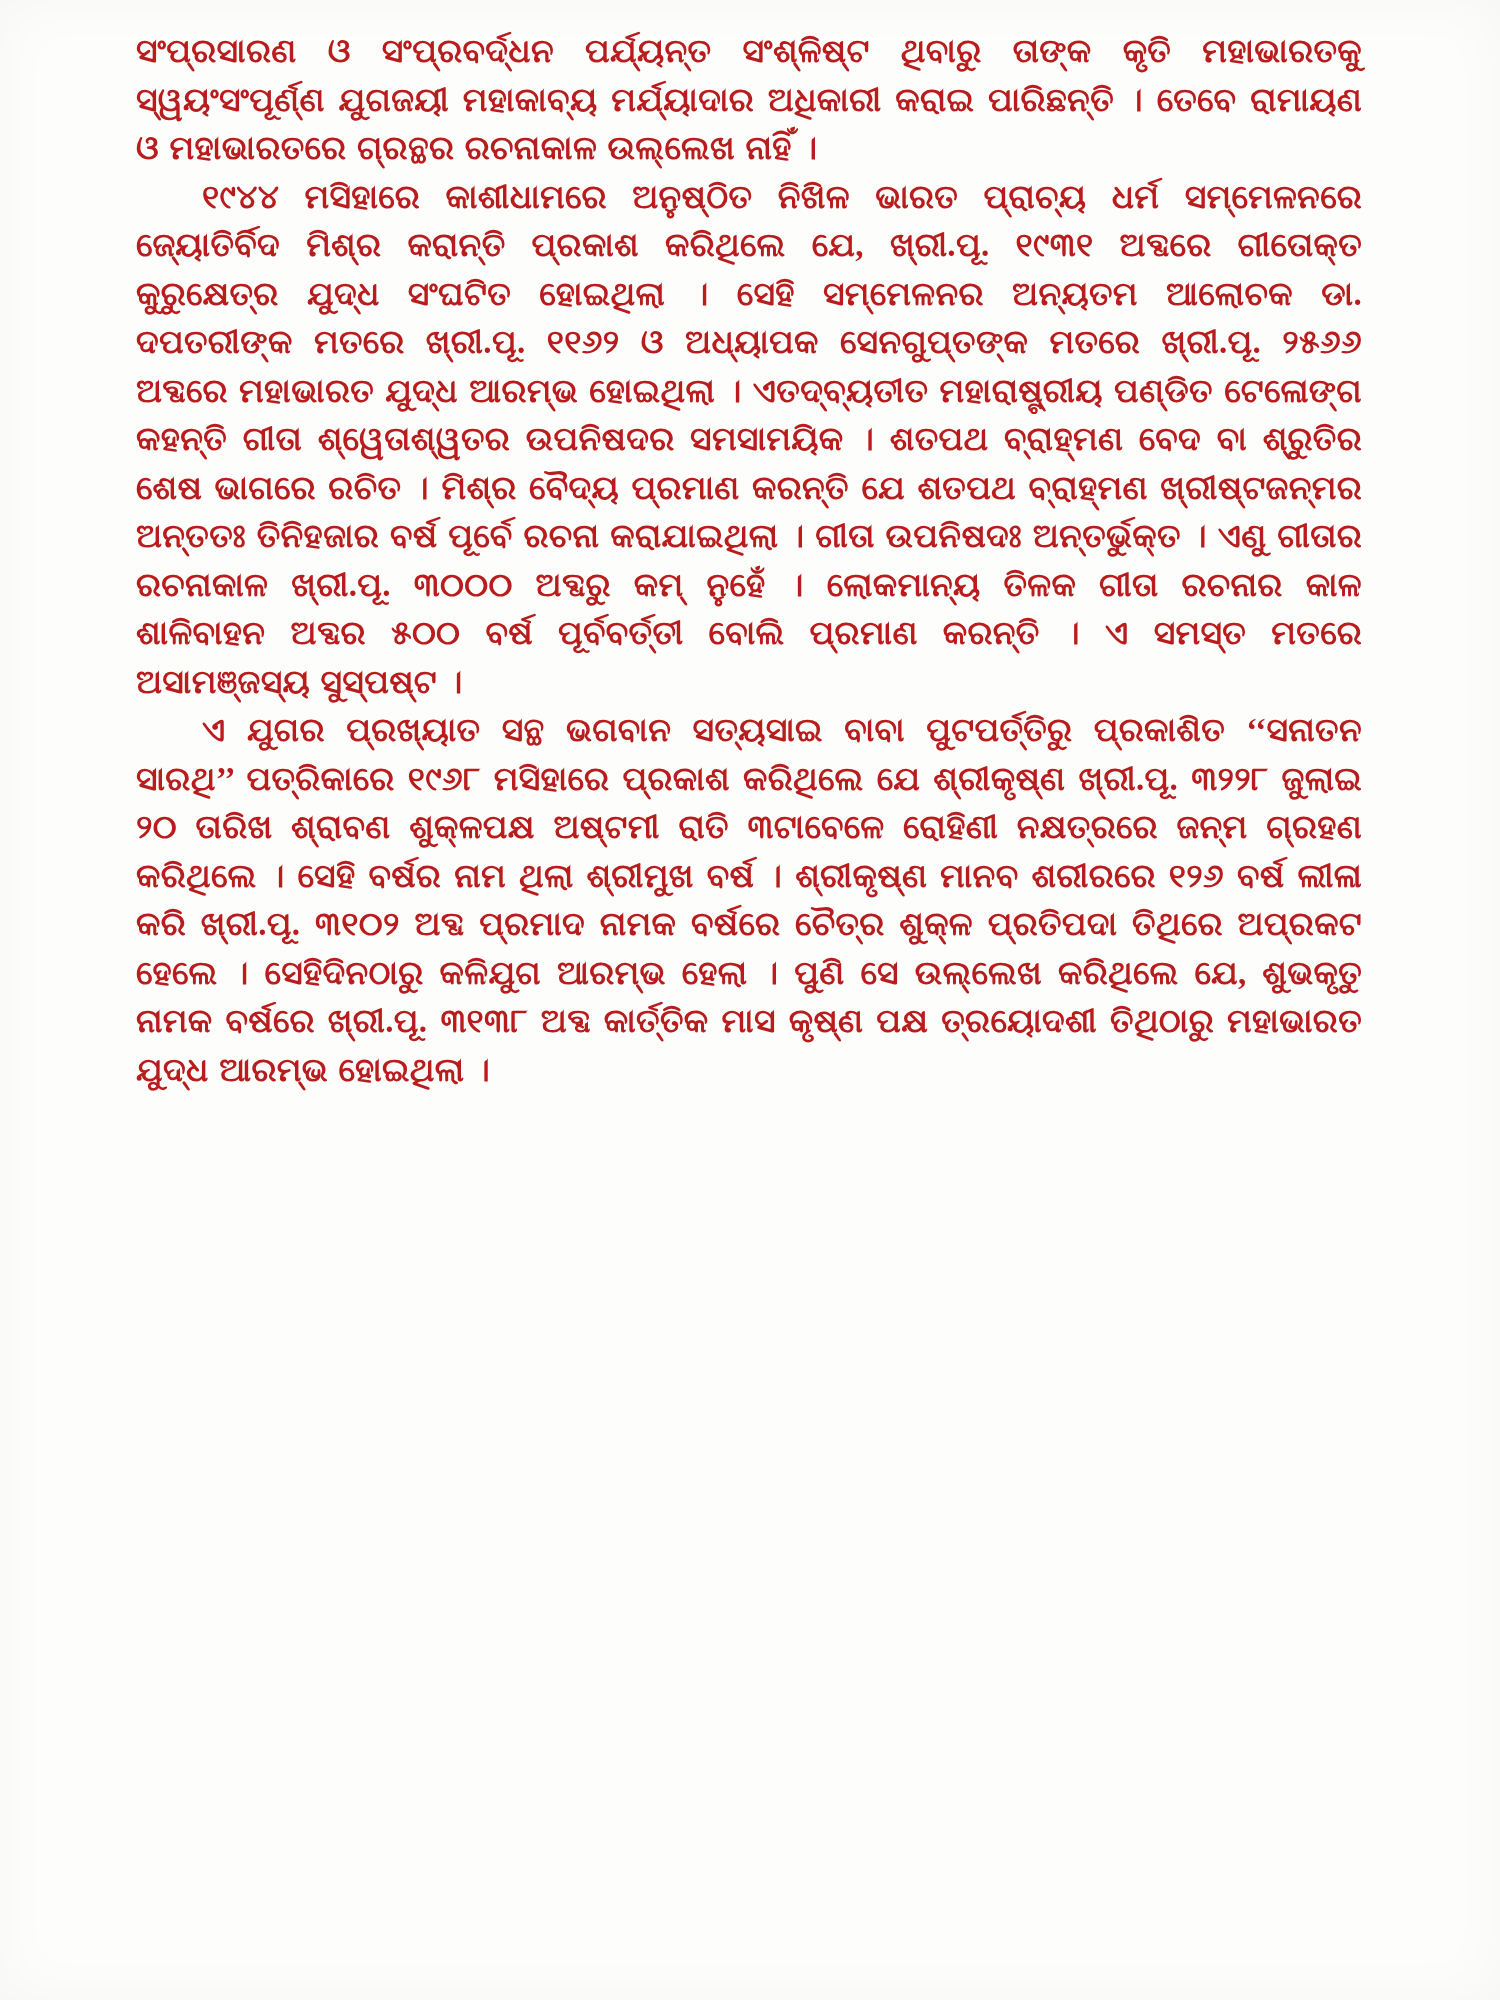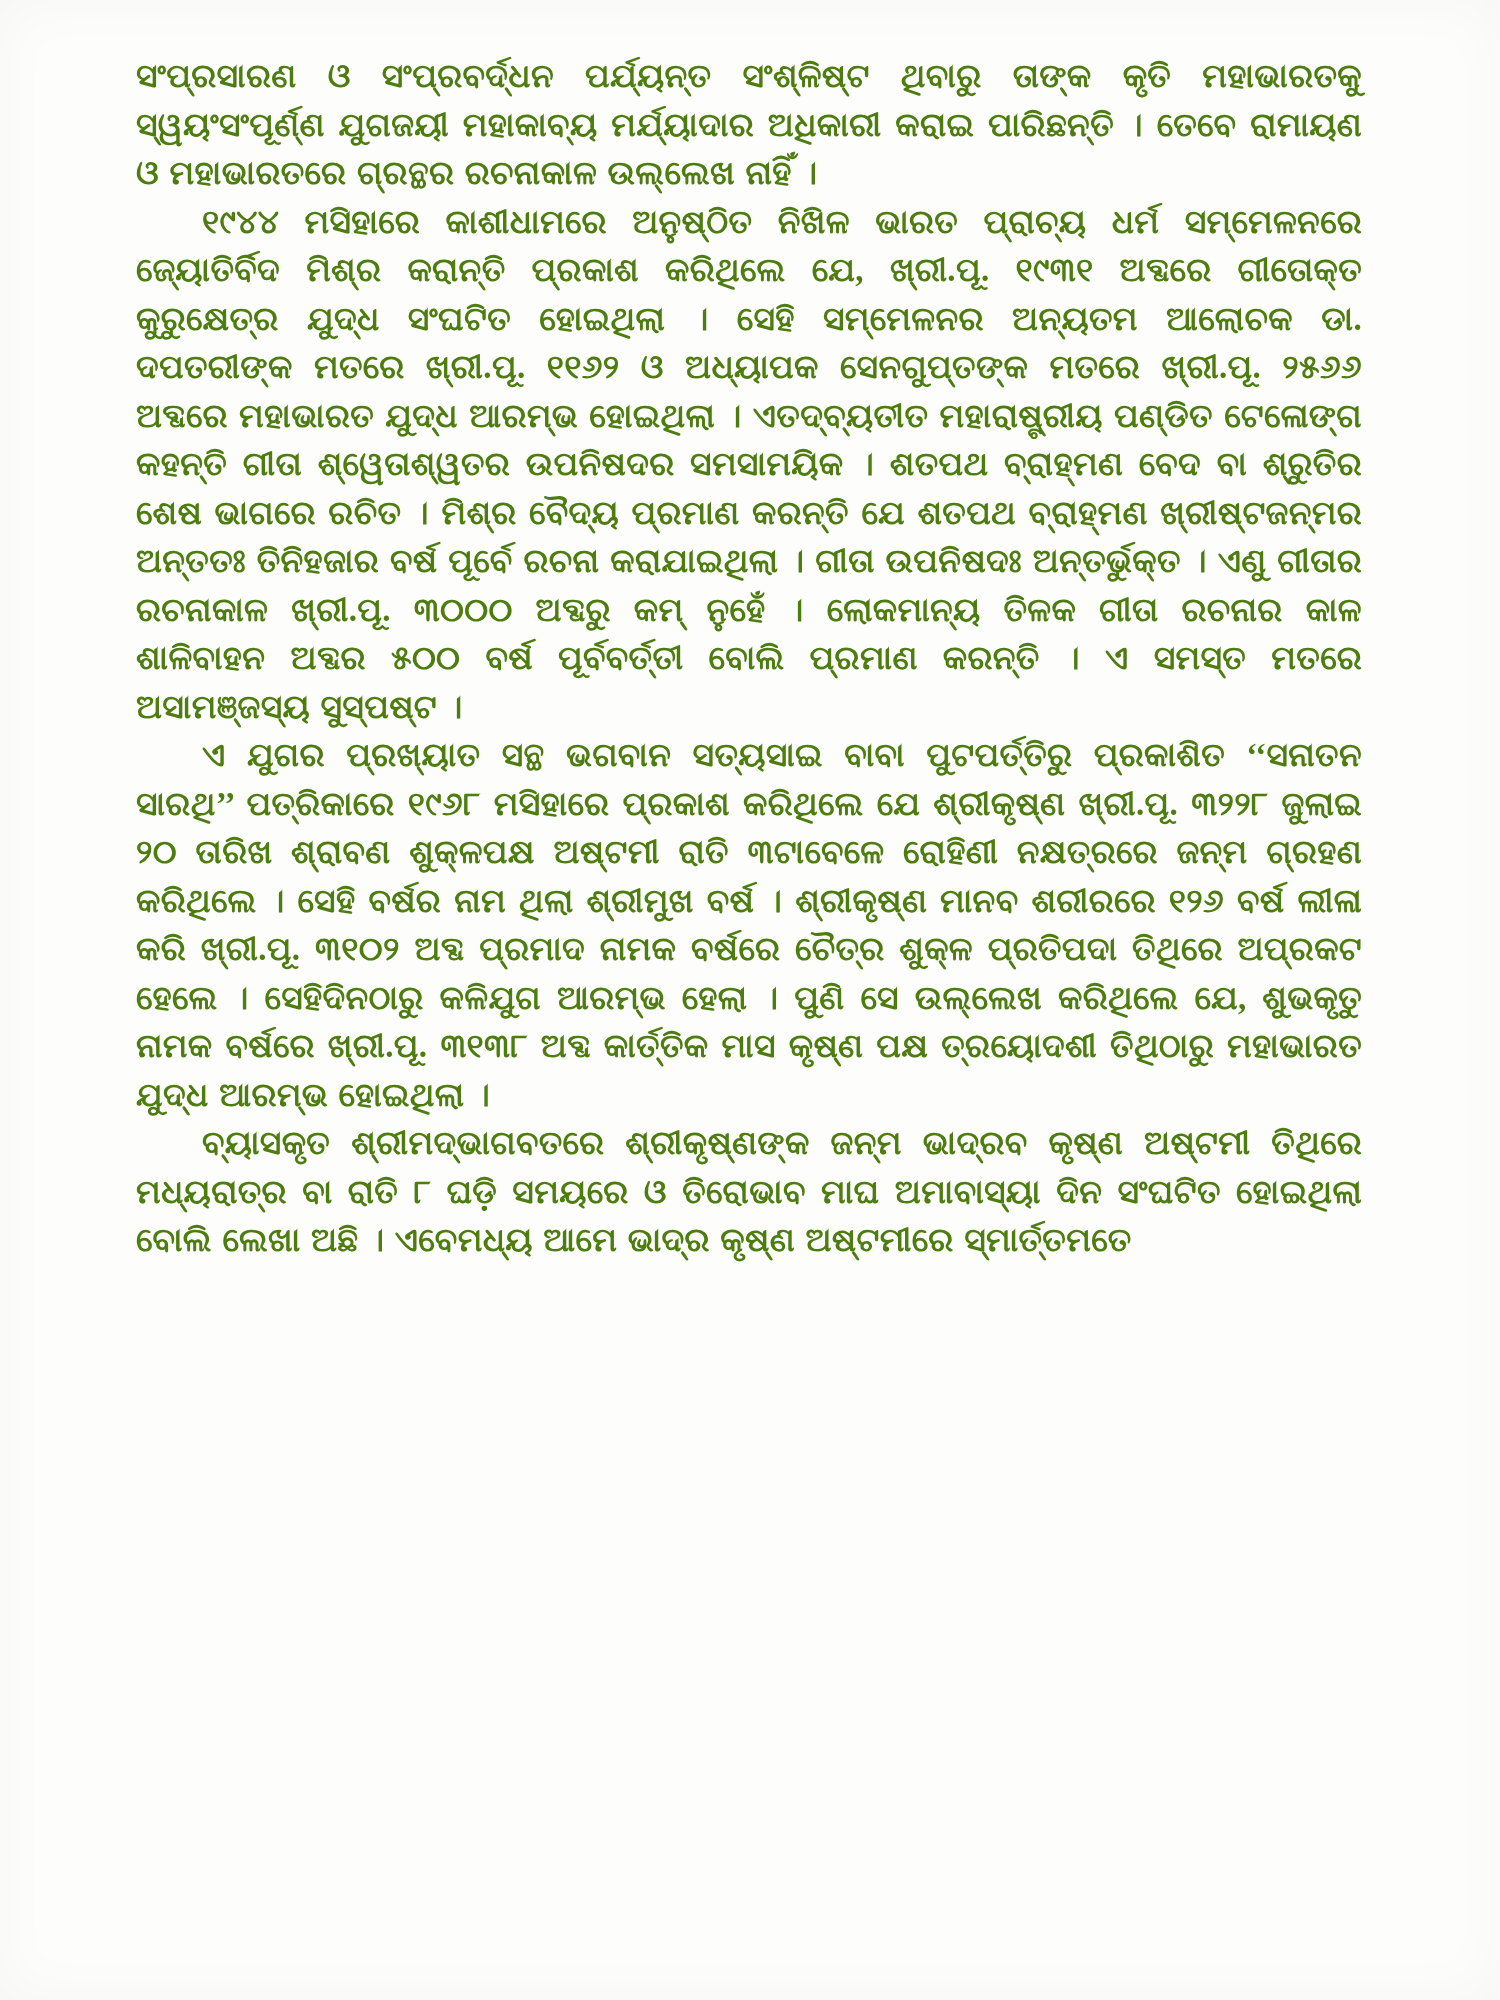--- a/index.html
+++ b/index.html
@@ -8,24 +8,24 @@
     padding: 0;
     background: #e9e9e9;
   }
   .page {
     position: relative;
     width: 1500px;
     height: 2000px;
     margin: 0 auto;
     background: #fdfdfc;
     box-sizing: border-box;
-    padding: 52px 138px 40px 136px;
+    padding: 27px 138px 40px 136px;
     overflow: hidden;
     font-family: "Liberation Serif", "DejaVu Serif", serif;
-    color: #4d7c0f;
+    color: #b91c1c;
   }
   .text-block {
     width: 100%;
   }
   .text-block p {
     margin: 0;
     padding: 0;
     font-size: 33px;
     line-height: 48.5px;
     font-weight: 600;
@@ -47,15 +47,14 @@
   }
 </style>
 </head>
 <body>
 
 <div class="page">
   <div class="text-block">
     <p>ସଂପ୍ରସାରଣ ଓ ସଂପ୍ରବର୍ଦ୍ଧନ ପର୍ଯ୍ୟନ୍ତ ସଂଶ୍ଳିଷ୍ଟ ଥିବାରୁ ତାଙ୍କ କୃତି ମହାଭାରତକୁ ସ୍ୱୟଂସଂପୂର୍ଣ୍ଣ ଯୁଗଜୟୀ ମହାକାବ୍ୟ ମର୍ଯ୍ୟାଦାର ଅଧିକାରୀ କରାଇ ପାରିଛନ୍ତି । ତେବେ ରାମାୟଣ ଓ ମହାଭାରତରେ ଗ୍ରନ୍ଥର ରଚନାକାଳ ଉଲ୍ଲେଖ ନାହିଁ ।</p>
     <p class="indent">୧୯୪୪ ମସିହାରେ କାଶୀଧାମରେ ଅନୁଷ୍ଠିତ ନିଖିଳ ଭାରତ ପ୍ରାଚ୍ୟ ଧର୍ମ ସମ୍ମେଳନରେ ଜ୍ୟୋତିର୍ବିଦ ମିଶ୍ର କରାନ୍ତି ପ୍ରକାଶ କରିଥିଲେ ଯେ, ଖ୍ରୀ.ପୂ. ୧୯୩୧ ଅବ୍ଦରେ ଗୀତୋକ୍ତ କୁରୁକ୍ଷେତ୍ର ଯୁଦ୍ଧ ସଂଘଟିତ ହୋଇଥିଲା । ସେହି ସମ୍ମେଳନର ଅନ୍ୟତମ ଆଲୋଚକ ଡା. ଦପତରୀଙ୍କ ମତରେ ଖ୍ରୀ.ପୂ. ୧୧୬୨ ଓ ଅଧ୍ୟାପକ ସେନଗୁପ୍ତଙ୍କ ମତରେ ଖ୍ରୀ.ପୂ. ୨୫୬୬ ଅବ୍ଦରେ ମହାଭାରତ ଯୁଦ୍ଧ ଆରମ୍ଭ ହୋଇଥିଲା । ଏତଦ୍‌ବ୍ୟତୀତ ମହାରାଷ୍ଟ୍ରୀୟ ପଣ୍ଡିତ ଟେଳୋଙ୍ଗ କହନ୍ତି ଗୀତା ଶ୍ୱେତାଶ୍ୱତର ଉପନିଷଦର ସମସାମୟିକ । ଶତପଥ ବ୍ରାହ୍ମଣ ବେଦ ବା ଶ୍ରୁତିର ଶେଷ ଭାଗରେ ରଚିତ । ମିଶ୍ର ବୈଦ୍ୟ ପ୍ରମାଣ କରନ୍ତି ଯେ ଶତପଥ ବ୍ରାହ୍ମଣ ଖ୍ରୀଷ୍ଟଜନ୍ମର ଅନ୍ତତଃ ତିନିହଜାର ବର୍ଷ ପୂର୍ବେ ରଚନା କରାଯାଇଥିଲା । ଗୀତା ଉପନିଷଦଃ ଅନ୍ତର୍ଭୁକ୍ତ । ଏଣୁ ଗୀତାର ରଚନାକାଳ ଖ୍ରୀ.ପୂ. ୩୦୦୦ ଅବ୍ଦରୁ କମ୍ ନୁହେଁ । ଲୋକମାନ୍ୟ ତିଳକ ଗୀତା ରଚନାର କାଳ ଶାଳିବାହନ ଅବ୍ଦର ୫୦୦ ବର୍ଷ ପୂର୍ବବର୍ତ୍ତୀ ବୋଲି ପ୍ରମାଣ କରନ୍ତି । ଏ ସମସ୍ତ ମତରେ ଅସାମଞ୍ଜସ୍ୟ ସୁସ୍ପଷ୍ଟ ।</p>
     <p class="indent">ଏ ଯୁଗର ପ୍ରଖ୍ୟାତ ସନ୍ଥ ଭଗବାନ ସତ୍ୟସାଇ ବାବା ପୁଟପର୍ତ୍ତିରୁ ପ୍ରକାଶିତ ‘‘ସନାତନ ସାରଥି’’ ପତ୍ରିକାରେ ୧୯୬୮ ମସିହାରେ ପ୍ରକାଶ କରିଥିଲେ ଯେ ଶ୍ରୀକୃଷ୍ଣ ଖ୍ରୀ.ପୂ. ୩୨୨୮ ଜୁଲାଇ ୨୦ ତାରିଖ ଶ୍ରାବଣ ଶୁକ୍ଳପକ୍ଷ ଅଷ୍ଟମୀ ରାତି ୩ଟାବେଳେ ରୋହିଣୀ ନକ୍ଷତ୍ରରେ ଜନ୍ମ ଗ୍ରହଣ କରିଥିଲେ । ସେହି ବର୍ଷର ନାମ ଥିଲା ଶ୍ରୀମୁଖ ବର୍ଷ । ଶ୍ରୀକୃଷ୍ଣ ମାନବ ଶରୀରରେ ୧୨୬ ବର୍ଷ ଲୀଳା କରି ଖ୍ରୀ.ପୂ. ୩୧୦୨ ଅବ୍ଦ ପ୍ରମାଦ ନାମକ ବର୍ଷରେ ଚୈତ୍ର ଶୁକ୍ଳ ପ୍ରତିପଦା ତିଥିରେ ଅପ୍ରକଟ ହେଲେ । ସେହିଦିନଠାରୁ କଳିଯୁଗ ଆରମ୍ଭ ହେଲା । ପୁଣି ସେ ଉଲ୍ଲେଖ କରିଥିଲେ ଯେ, ଶୁଭକୃତୁ ନାମକ ବର୍ଷରେ ଖ୍ରୀ.ପୂ. ୩୧୩୮ ଅବ୍ଦ କାର୍ତ୍ତିକ ମାସ କୃଷ୍ଣ ପକ୍ଷ ତ୍ରୟୋଦଶୀ ତିଥିଠାରୁ ମହାଭାରତ ଯୁଦ୍ଧ ଆରମ୍ଭ ହୋଇଥିଲା ।</p>
-    <p class="indent">ବ୍ୟାସକୃତ ଶ୍ରୀମଦ୍‌ଭାଗବତରେ ଶ୍ରୀକୃଷ୍ଣଙ୍କ ଜନ୍ମ ଭାଦ୍ରବ କୃଷ୍ଣ ଅଷ୍ଟମୀ ତିଥିରେ ମଧ୍ୟରାତ୍ର ବା ରାତି ୮ ଘଡ଼ି ସମୟରେ ଓ ତିରୋଭାବ ମାଘ ଅମାବାସ୍ୟା ଦିନ ସଂଘଟିତ ହୋଇଥିଲା ବୋଲି ଲେଖା ଅଛି । ଏବେମଧ୍ୟ ଆମେ ଭାଦ୍ର କୃଷ୍ଣ ଅଷ୍ଟମୀରେ ସ୍ମାର୍ତ୍ତମତେ</p>
   </div>
 </div>
 
 </body></html>

